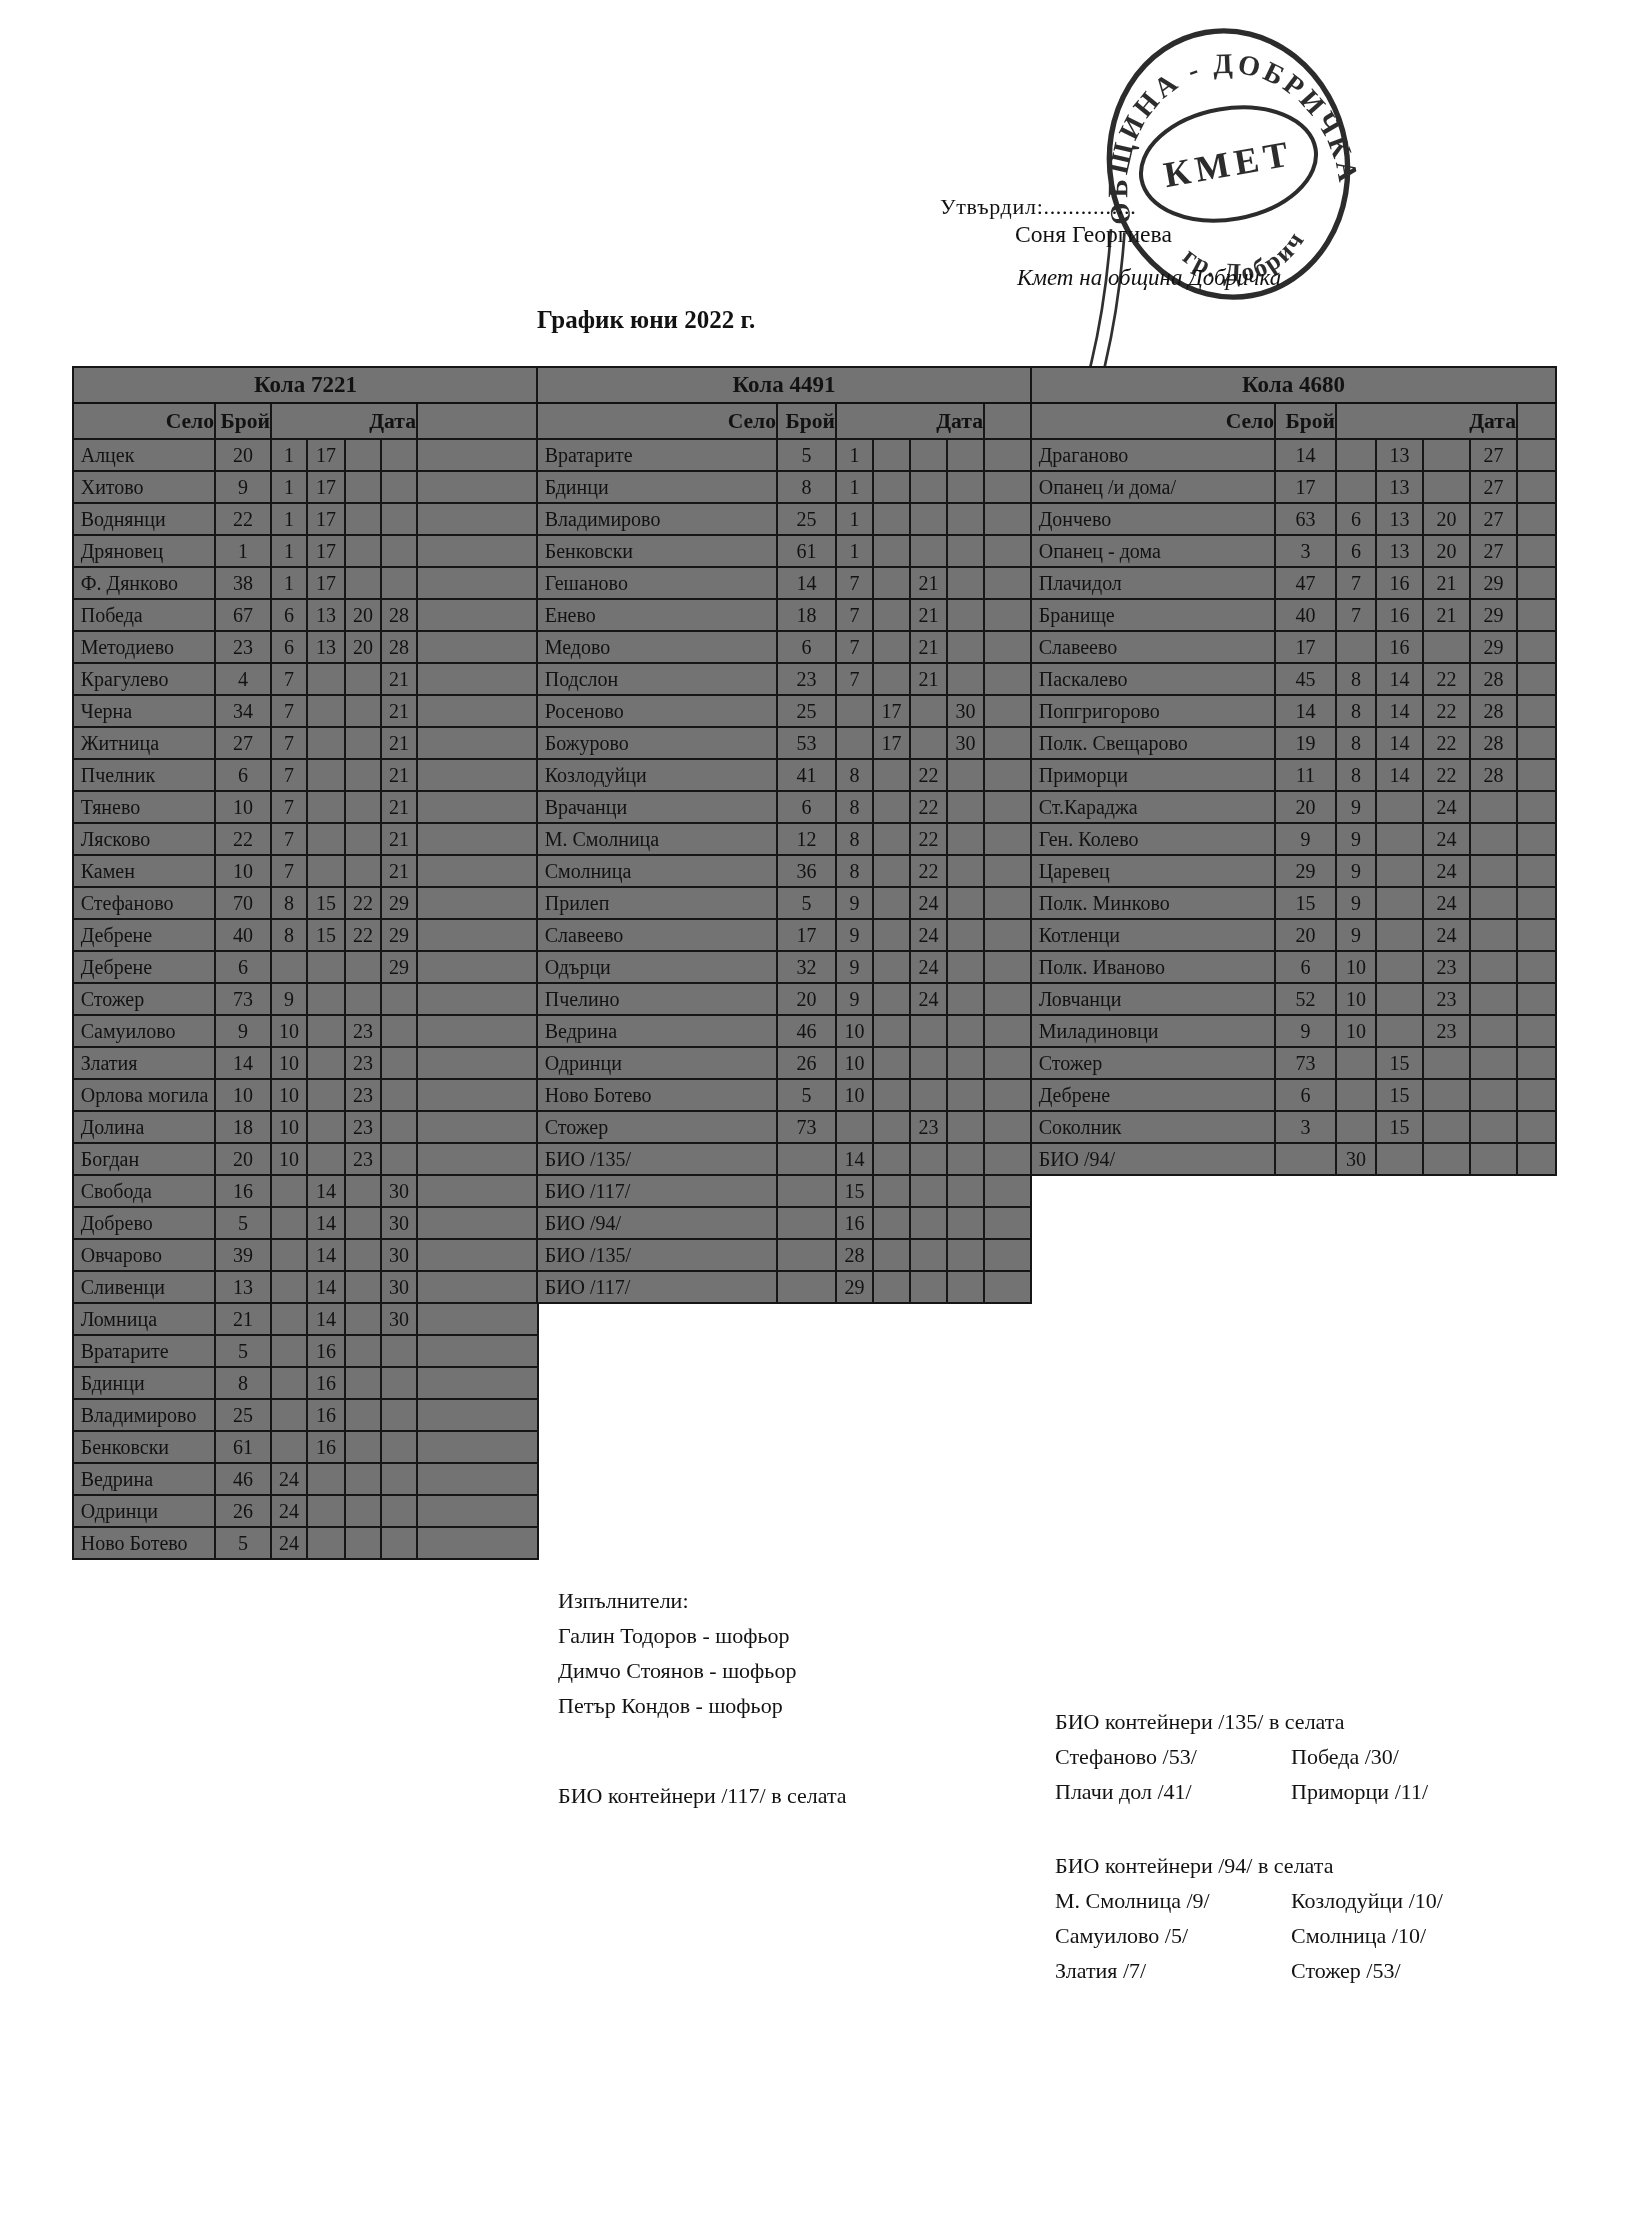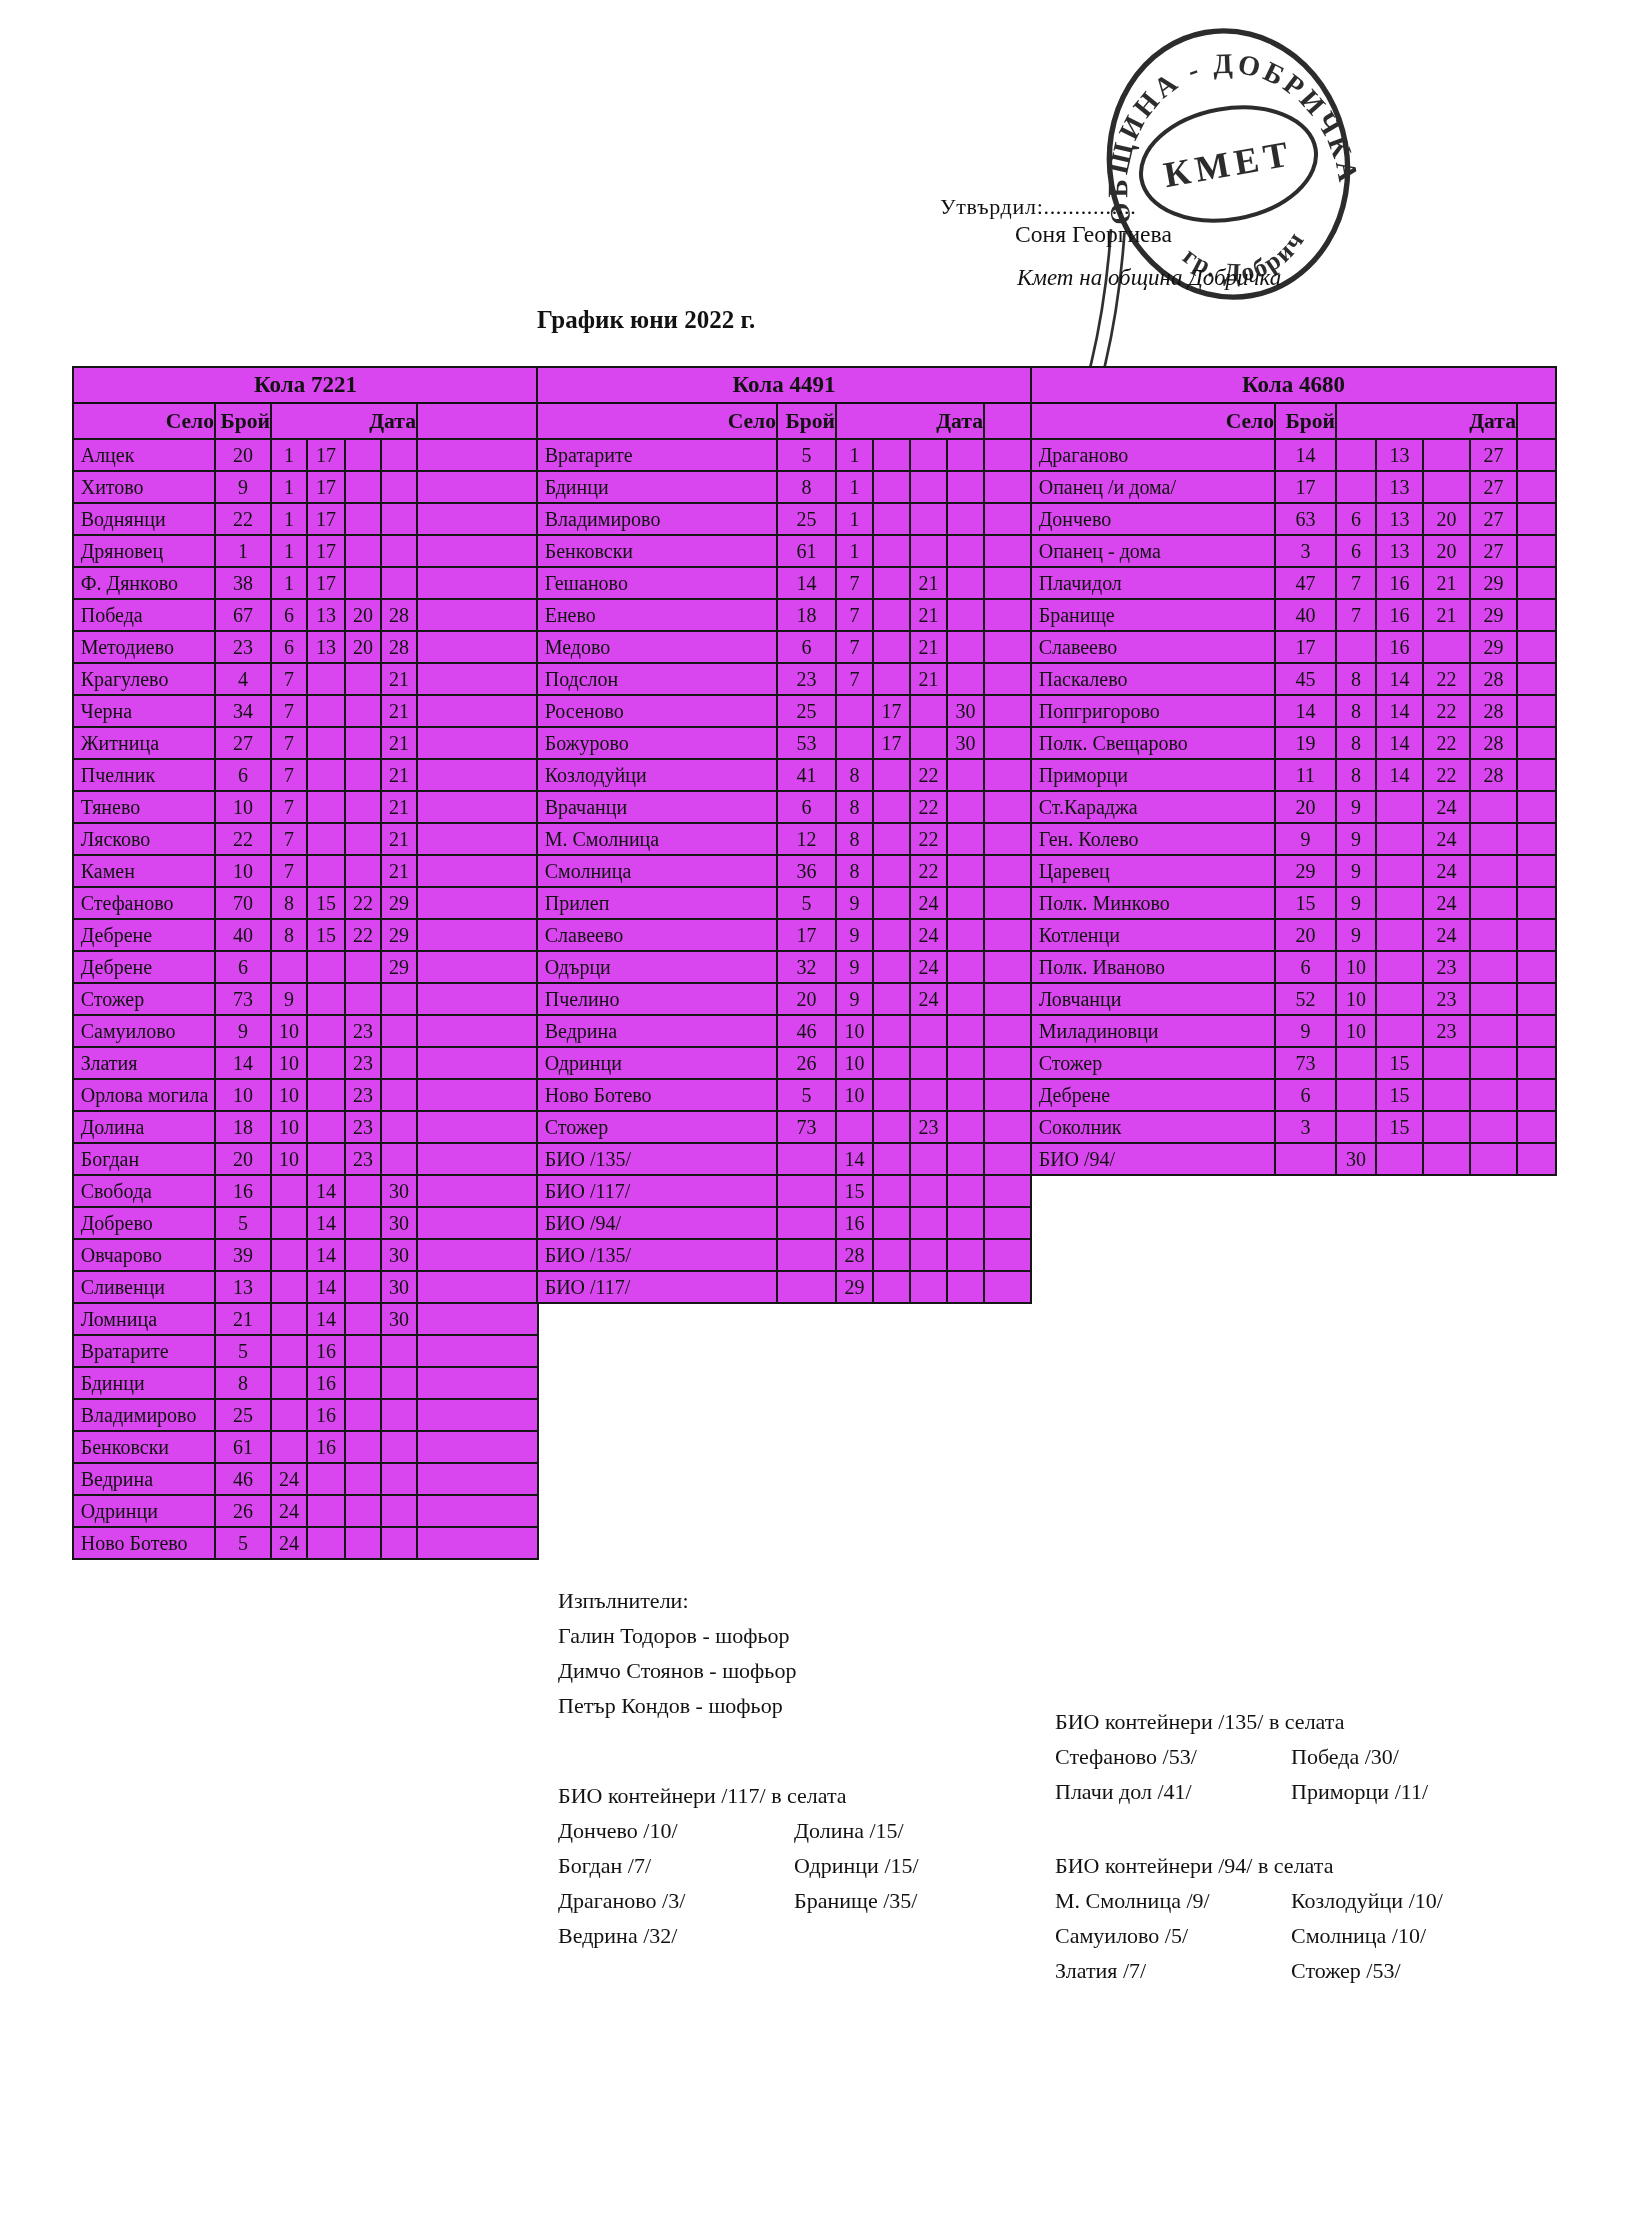--- a/index.html
+++ b/index.html
@@ -1,21 +1,21 @@
 <!DOCTYPE html>
 <html style="font-size:10.8px"><head>
 <meta charset="utf-8">
 <style>
   html,body{margin:0;padding:0}
   body{
     width:1646px;height:2239px;position:relative;background:#ffffff;
     font-family:"Liberation Serif","DejaVu Serif",serif;color:#121212;
   }
   
-  table.tbl{position:absolute;border-collapse:collapse;table-layout:fixed;background:#d946ef}
+  table.tbl{position:absolute;border-collapse:collapse;table-layout:fixed;background:#737373}
   .tbl td,.tbl th{border:2px solid #161616;padding:0;overflow:hidden;white-space:nowrap;font-weight:normal}
   .tbl .title-row th{height:34px;font-size:23px;font-weight:bold;text-align:center;border-bottom:2.7px solid #111}
   .tbl .head-row th{height:34px;font-size:21.6px;font-weight:bold;text-align:right}
   .tbl tbody tr{height:32px}
   .tbl td.village{font-size:20px;text-align:left;padding-left:6.7px}
   .tbl td.count,.tbl td.date{font-size:20px;text-align:center}
   
   .t1{left:72px;top:366px}
   .t1 col.cv{width:142px}.t1 col.cc{width:56px}
   .t1 col.d1{width:36px}.t1 col.d2{width:38px}.t1 col.d3{width:36px}.t1 col.d4{width:36px}.t1 col.d5{width:121px}
@@ -918,26 +918,20 @@
   <div>Изпълнители:</div>
   <div>
       <div>Галин Тодоров - шофьор</div>
       <div>Димчо Стоянов - шофьор</div>
       <div>Петър Кондов - шофьор</div>
     </div>
 </div>
 
 <div class="textblock bio117">
   <div>БИО контейнери /117/ в селата</div>
-  <div class="bio-rows">
-      <div class="bio-row"><span class="c1">Дончево /10/</span><span>Долина /15/</span></div>
-      <div class="bio-row"><span class="c1">Богдан /7/</span><span>Одринци /15/</span></div>
-      <div class="bio-row"><span class="c1">Драганово /3/</span><span>Бранище /35/</span></div>
-      <div class="bio-row"><span class="c1">Ведрина /32/</span><span></span></div>
-    </div>
 </div>
 <div class="textblock bio135">
   <div>БИО контейнери /135/ в селата</div>
   <div class="bio-rows">
       <div class="bio-row"><span class="c1">Стефаново /53/</span><span>Победа /30/</span></div>
       <div class="bio-row"><span class="c1">Плачи дол /41/</span><span>Приморци /11/</span></div>
     </div>
 </div>
 <div class="textblock bio94">
   <div>БИО контейнери /94/ в селата</div>

